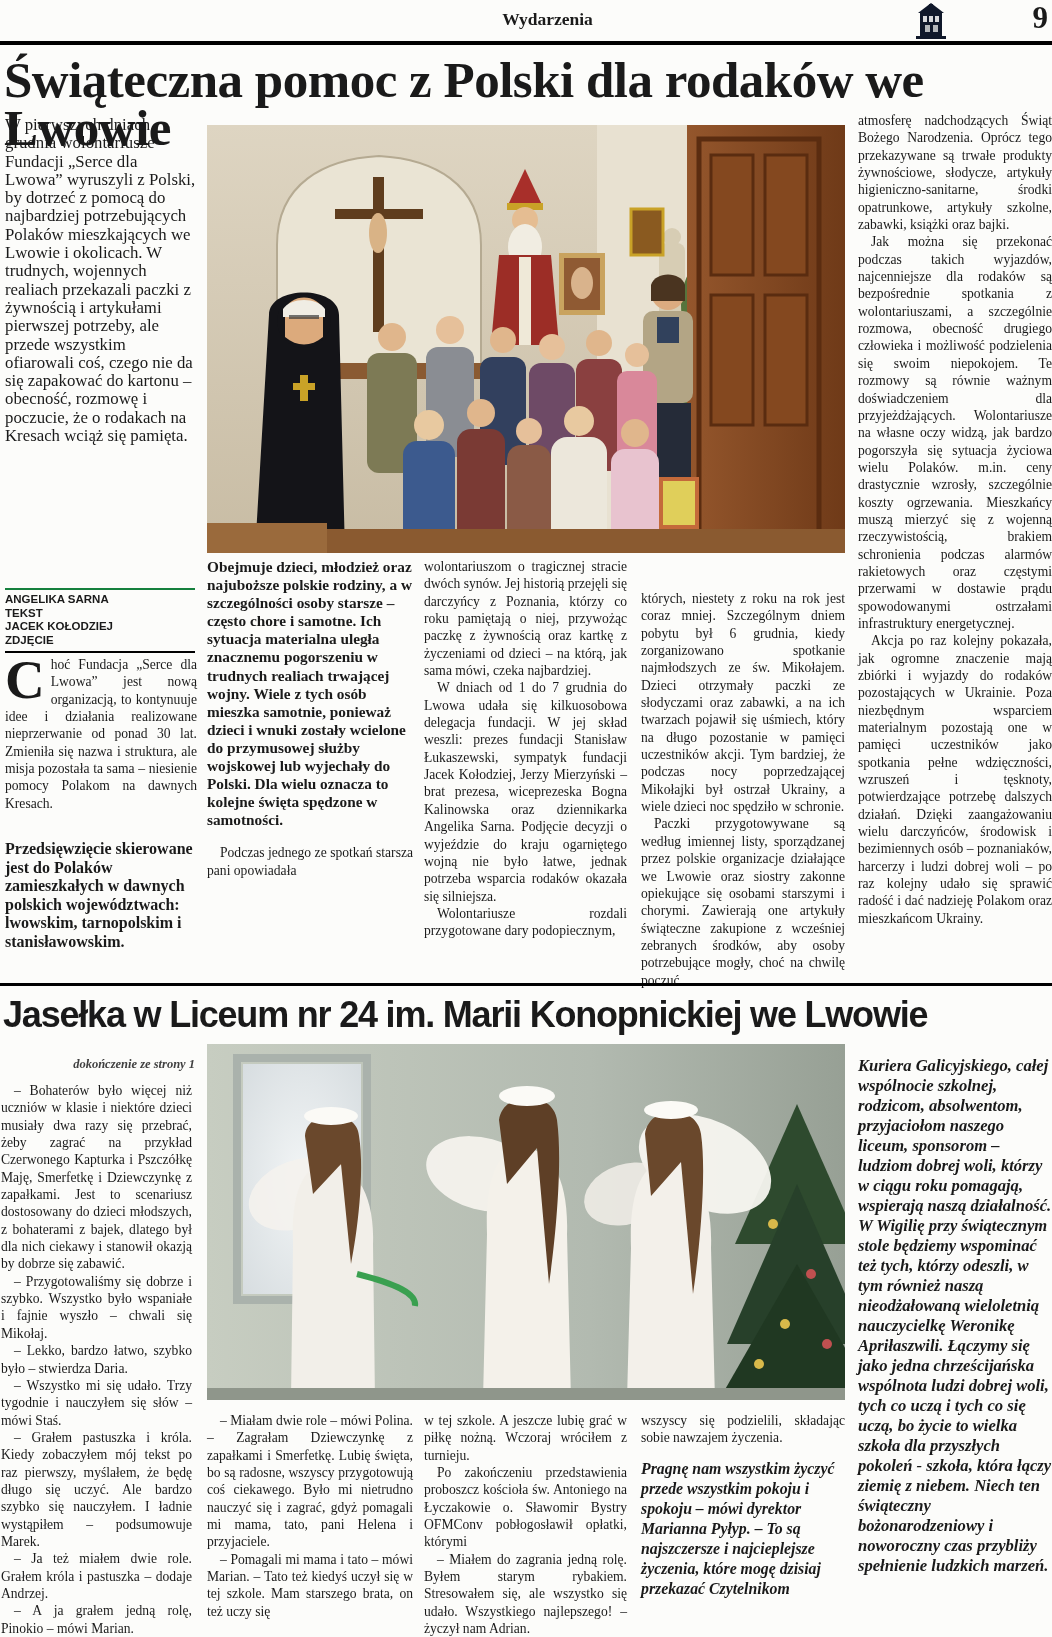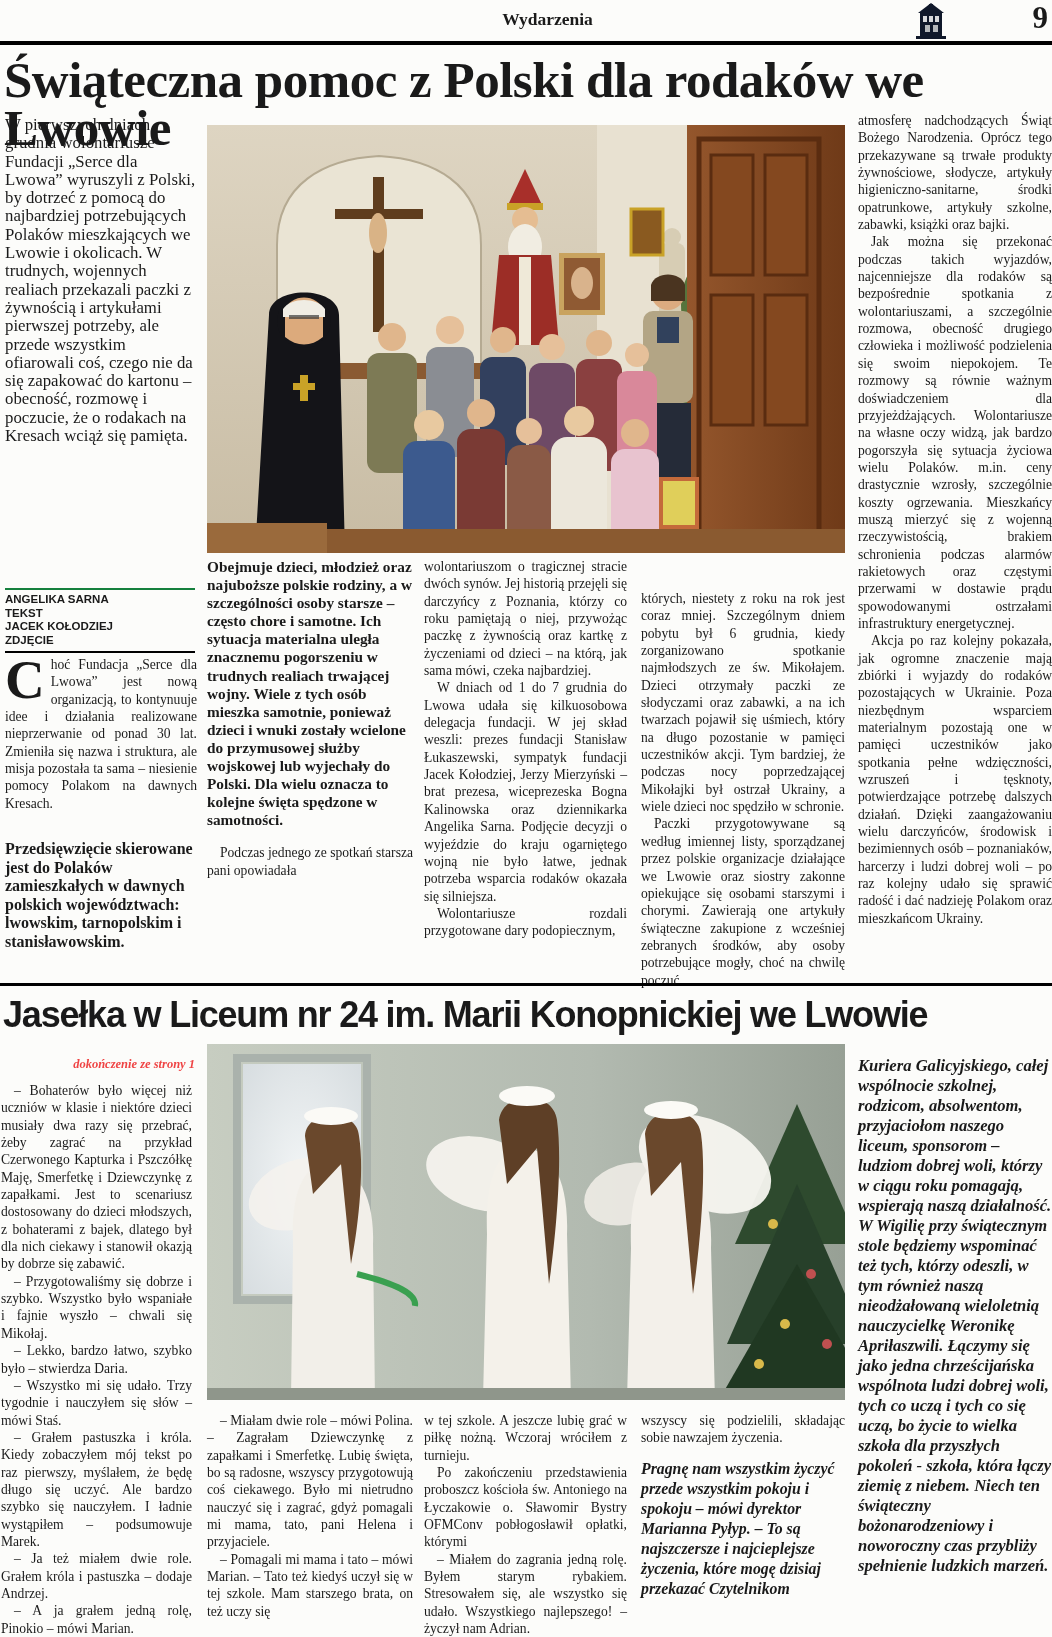--- a/index.html
+++ b/index.html
@@ -37,21 +37,21 @@
   .leadbold{position:absolute;left:5px;top:840px;width:192px;
             font-weight:700;font-size:16px;line-height:18.6px;text-align:left;}
   .colbold{font-weight:700;font-size:15.3px;line-height:18.1px;text-align:left;}
   .c-a1-2{position:absolute;left:207px;top:558px;width:206px;}
   .c-a1-2 .after{margin-top:15px;}
   .c-a1-3{position:absolute;left:424px;top:558px;width:203px;height:408px;}
   .c-a1-4{position:absolute;left:641px;top:558px;width:204px;height:408px;margin-top:32px;}
   .c-a1-5{position:absolute;left:858px;top:112px;width:194px;height:842px;}
   
   .cont-note{position:absolute;left:5px;top:1057px;width:190px;text-align:right;
-             font-style:italic;font-weight:700;font-size:12.5px;color:#ef4444;}
+             font-style:italic;font-weight:700;font-size:12.5px;color:#404040;}
   .c-a2-1{position:absolute;left:1px;top:1082px;width:191px;height:556px;}
   .c-a2-2{position:absolute;left:207px;top:1412px;width:206px;height:226px;}
   .c-a2-3{position:absolute;left:424px;top:1412px;width:203px;height:226px;}
   .c-a2-4{position:absolute;left:641px;top:1412px;width:204px;height:226px;}
   .quote-it{margin-top:12px;font-style:italic;font-weight:700;
             font-size:15.8px;line-height:20px;text-align:left;}
   .c-a2-5{position:absolute;left:858px;top:1056px;width:196px;height:582px;
           font-style:italic;font-weight:700;font-size:16.6px;line-height:20px;
           text-align:left;}
   

